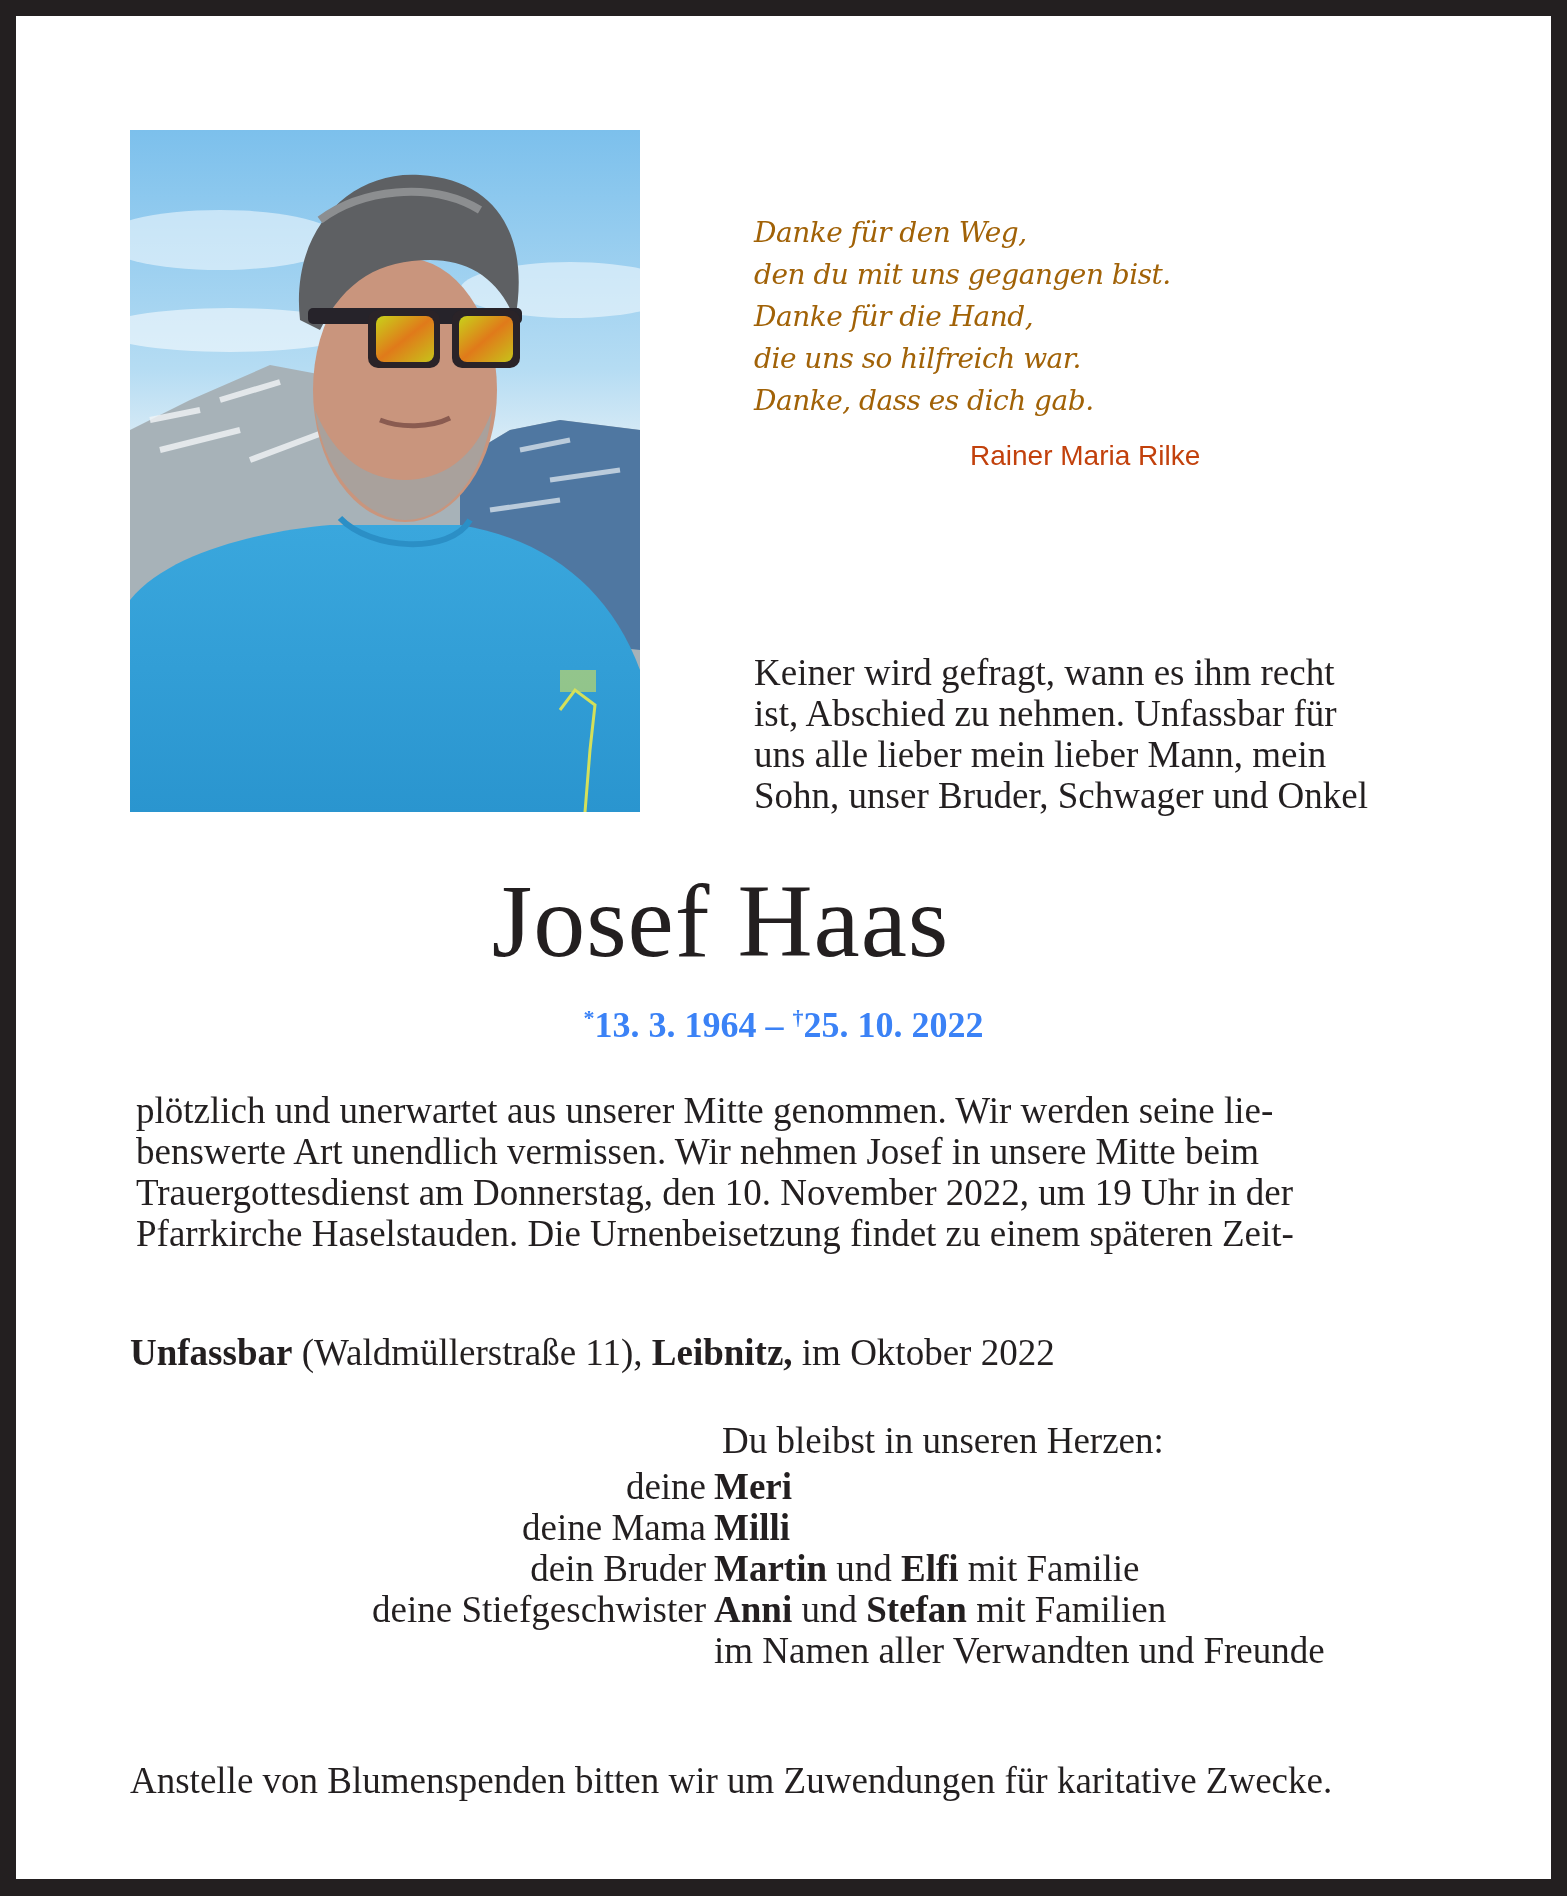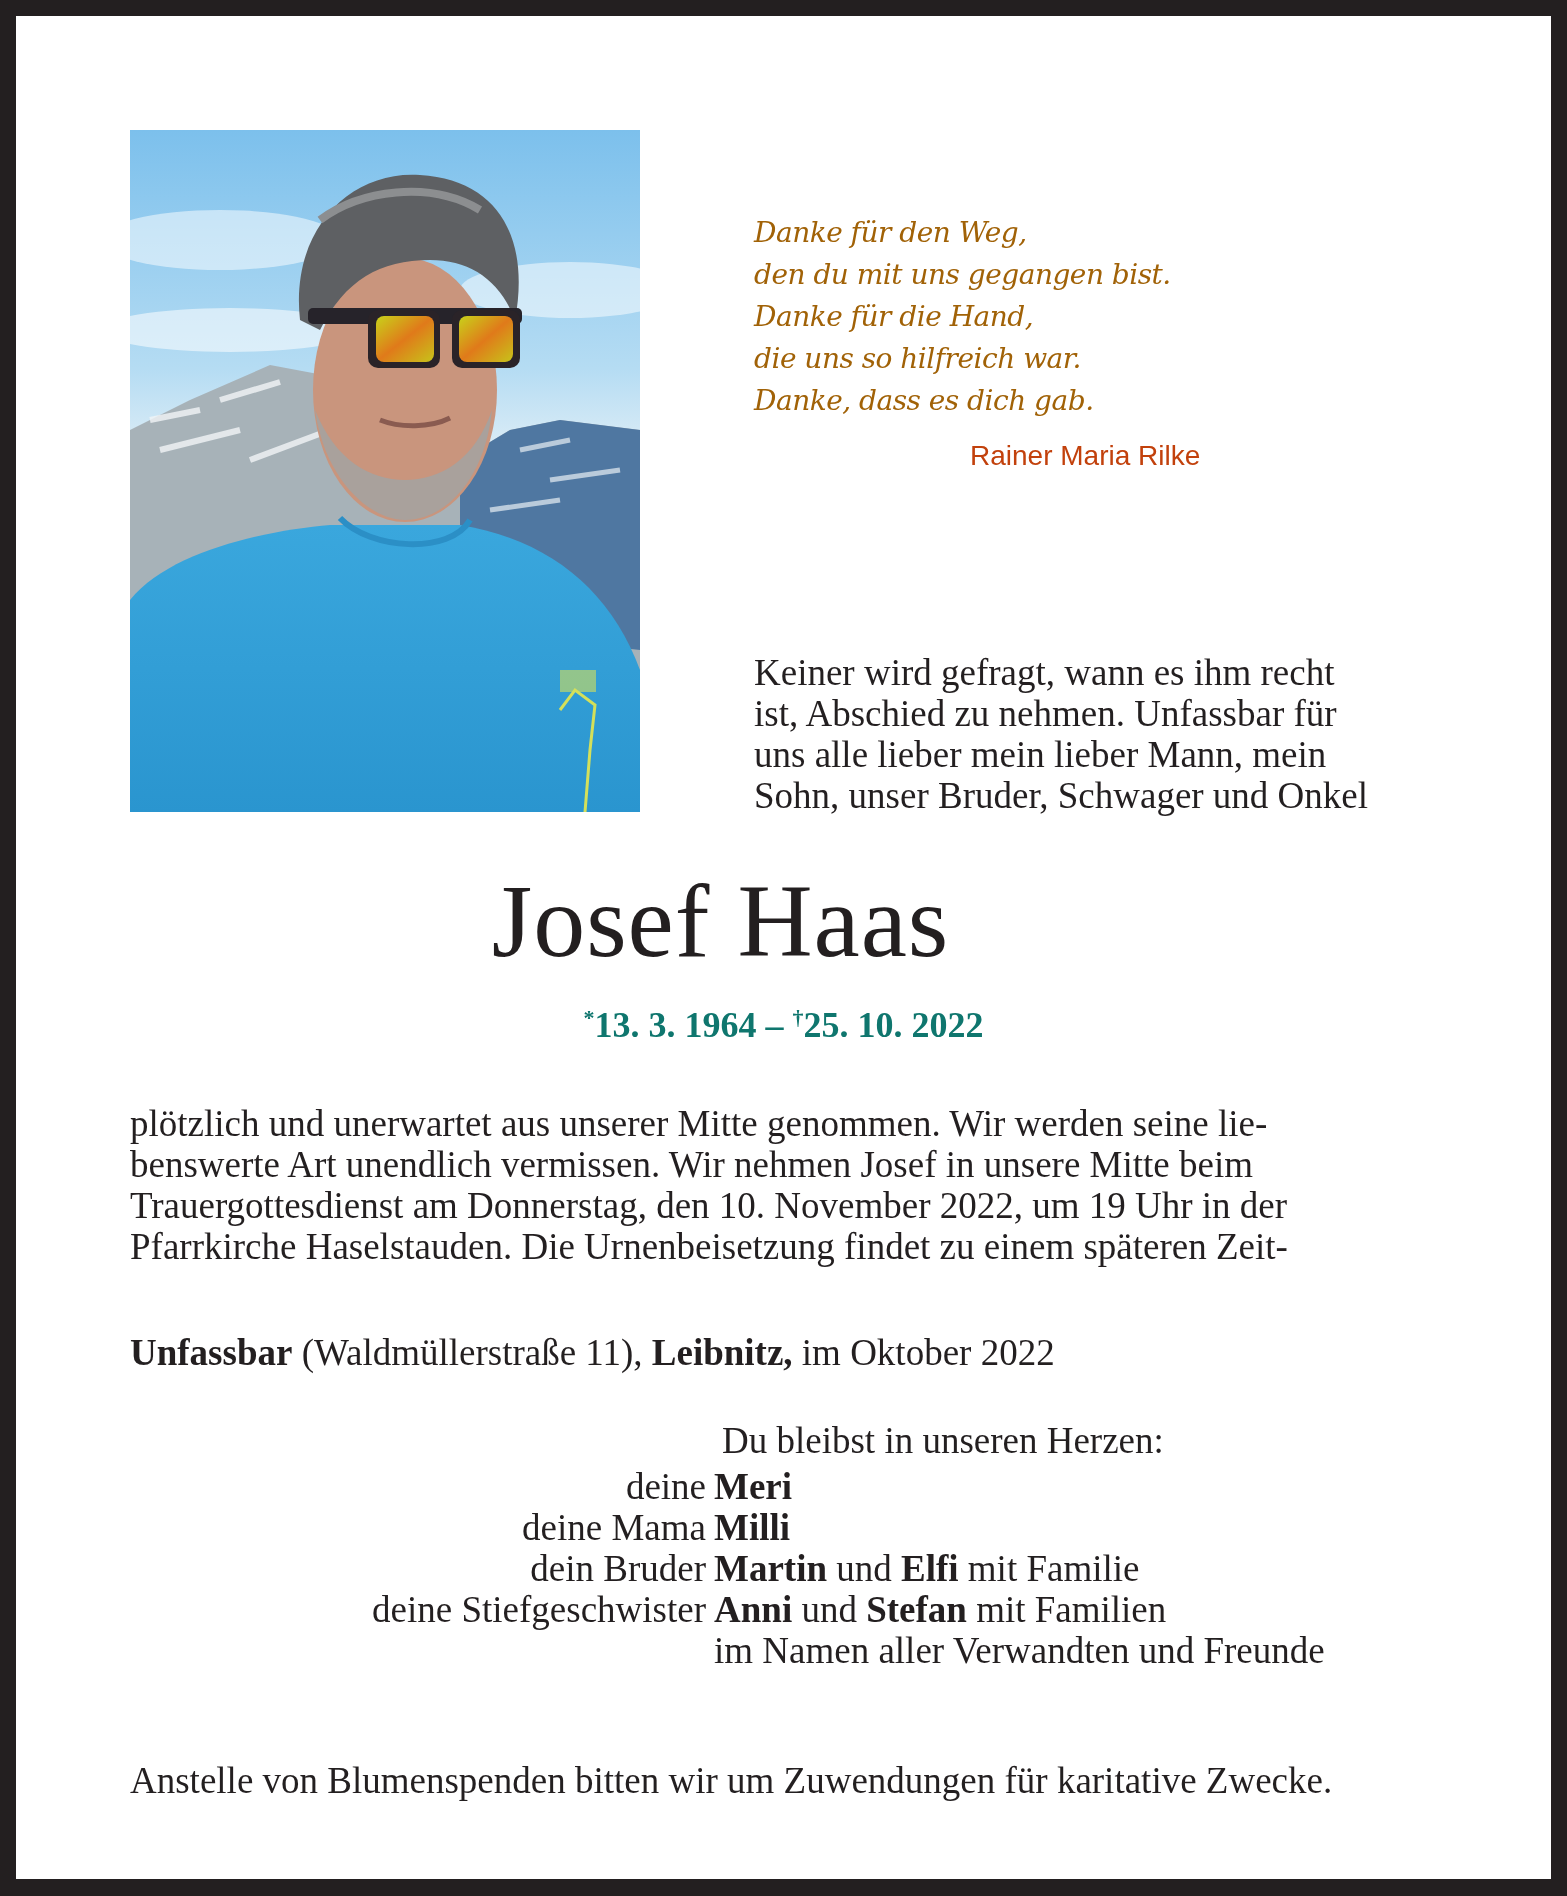--- a/index.html
+++ b/index.html
@@ -72,34 +72,33 @@
     }
     .dates {
       position: absolute;
       left: 0; top: 982px;
       width: 1535px;
       text-align: center;
       font-family: "Liberation Serif", serif;
       font-weight: bold;
       font-size: 36px;
       line-height: 40px;
-      color: #0f766e;
+      color: #3b82f6;
       white-space: nowrap;
     }
     .dates sup { font-size: 22px; vertical-align: 12px; font-weight: bold; }
 
     .body-text {
       position: absolute;
-      left: 114px; top: 1074px;
+      left: 120px; top: 1074px;
       width: 1320px;
       font-family: "Liberation Serif", serif;
       font-size: 37px;
       line-height: 41px;
       color: #231f20;
-      margin-top: 13px;
     }
     .body-text .line { display: block; white-space: nowrap; }
 
     .place-line {
       position: absolute;
       left: 114px; top: 1316px;
       font-family: "Liberation Serif", serif;
       font-size: 37px;
       line-height: 41px;
       white-space: nowrap;

